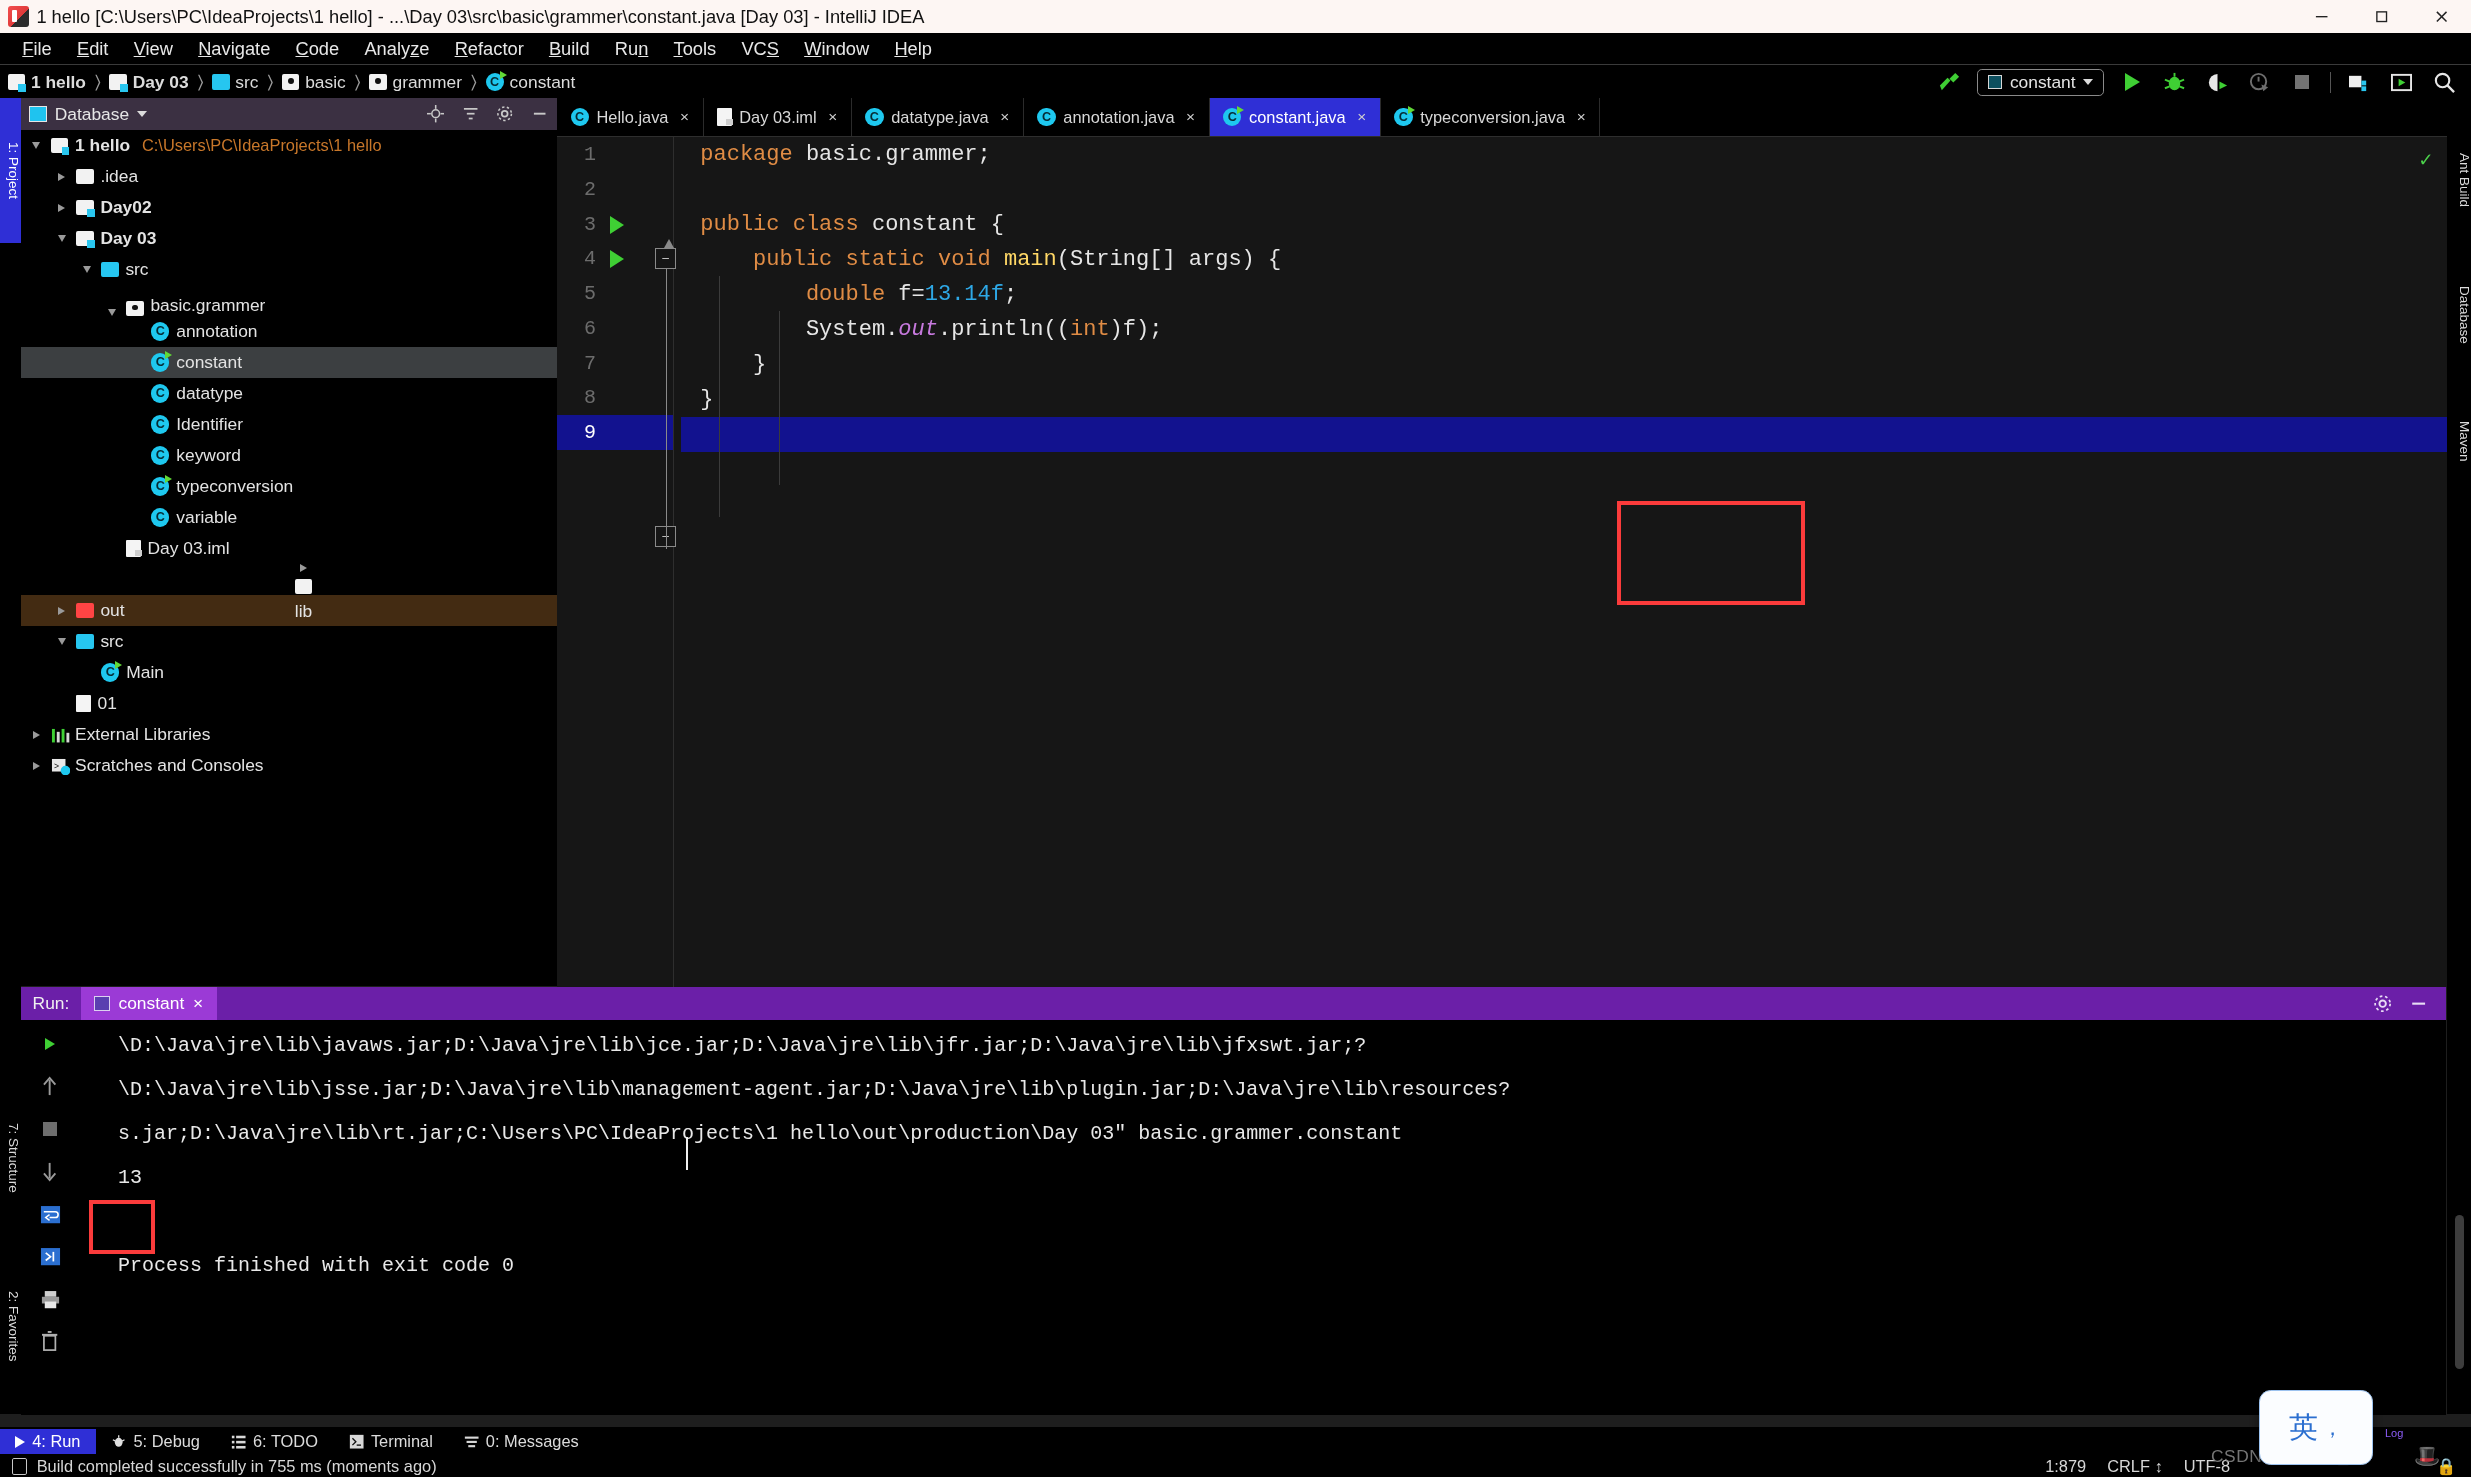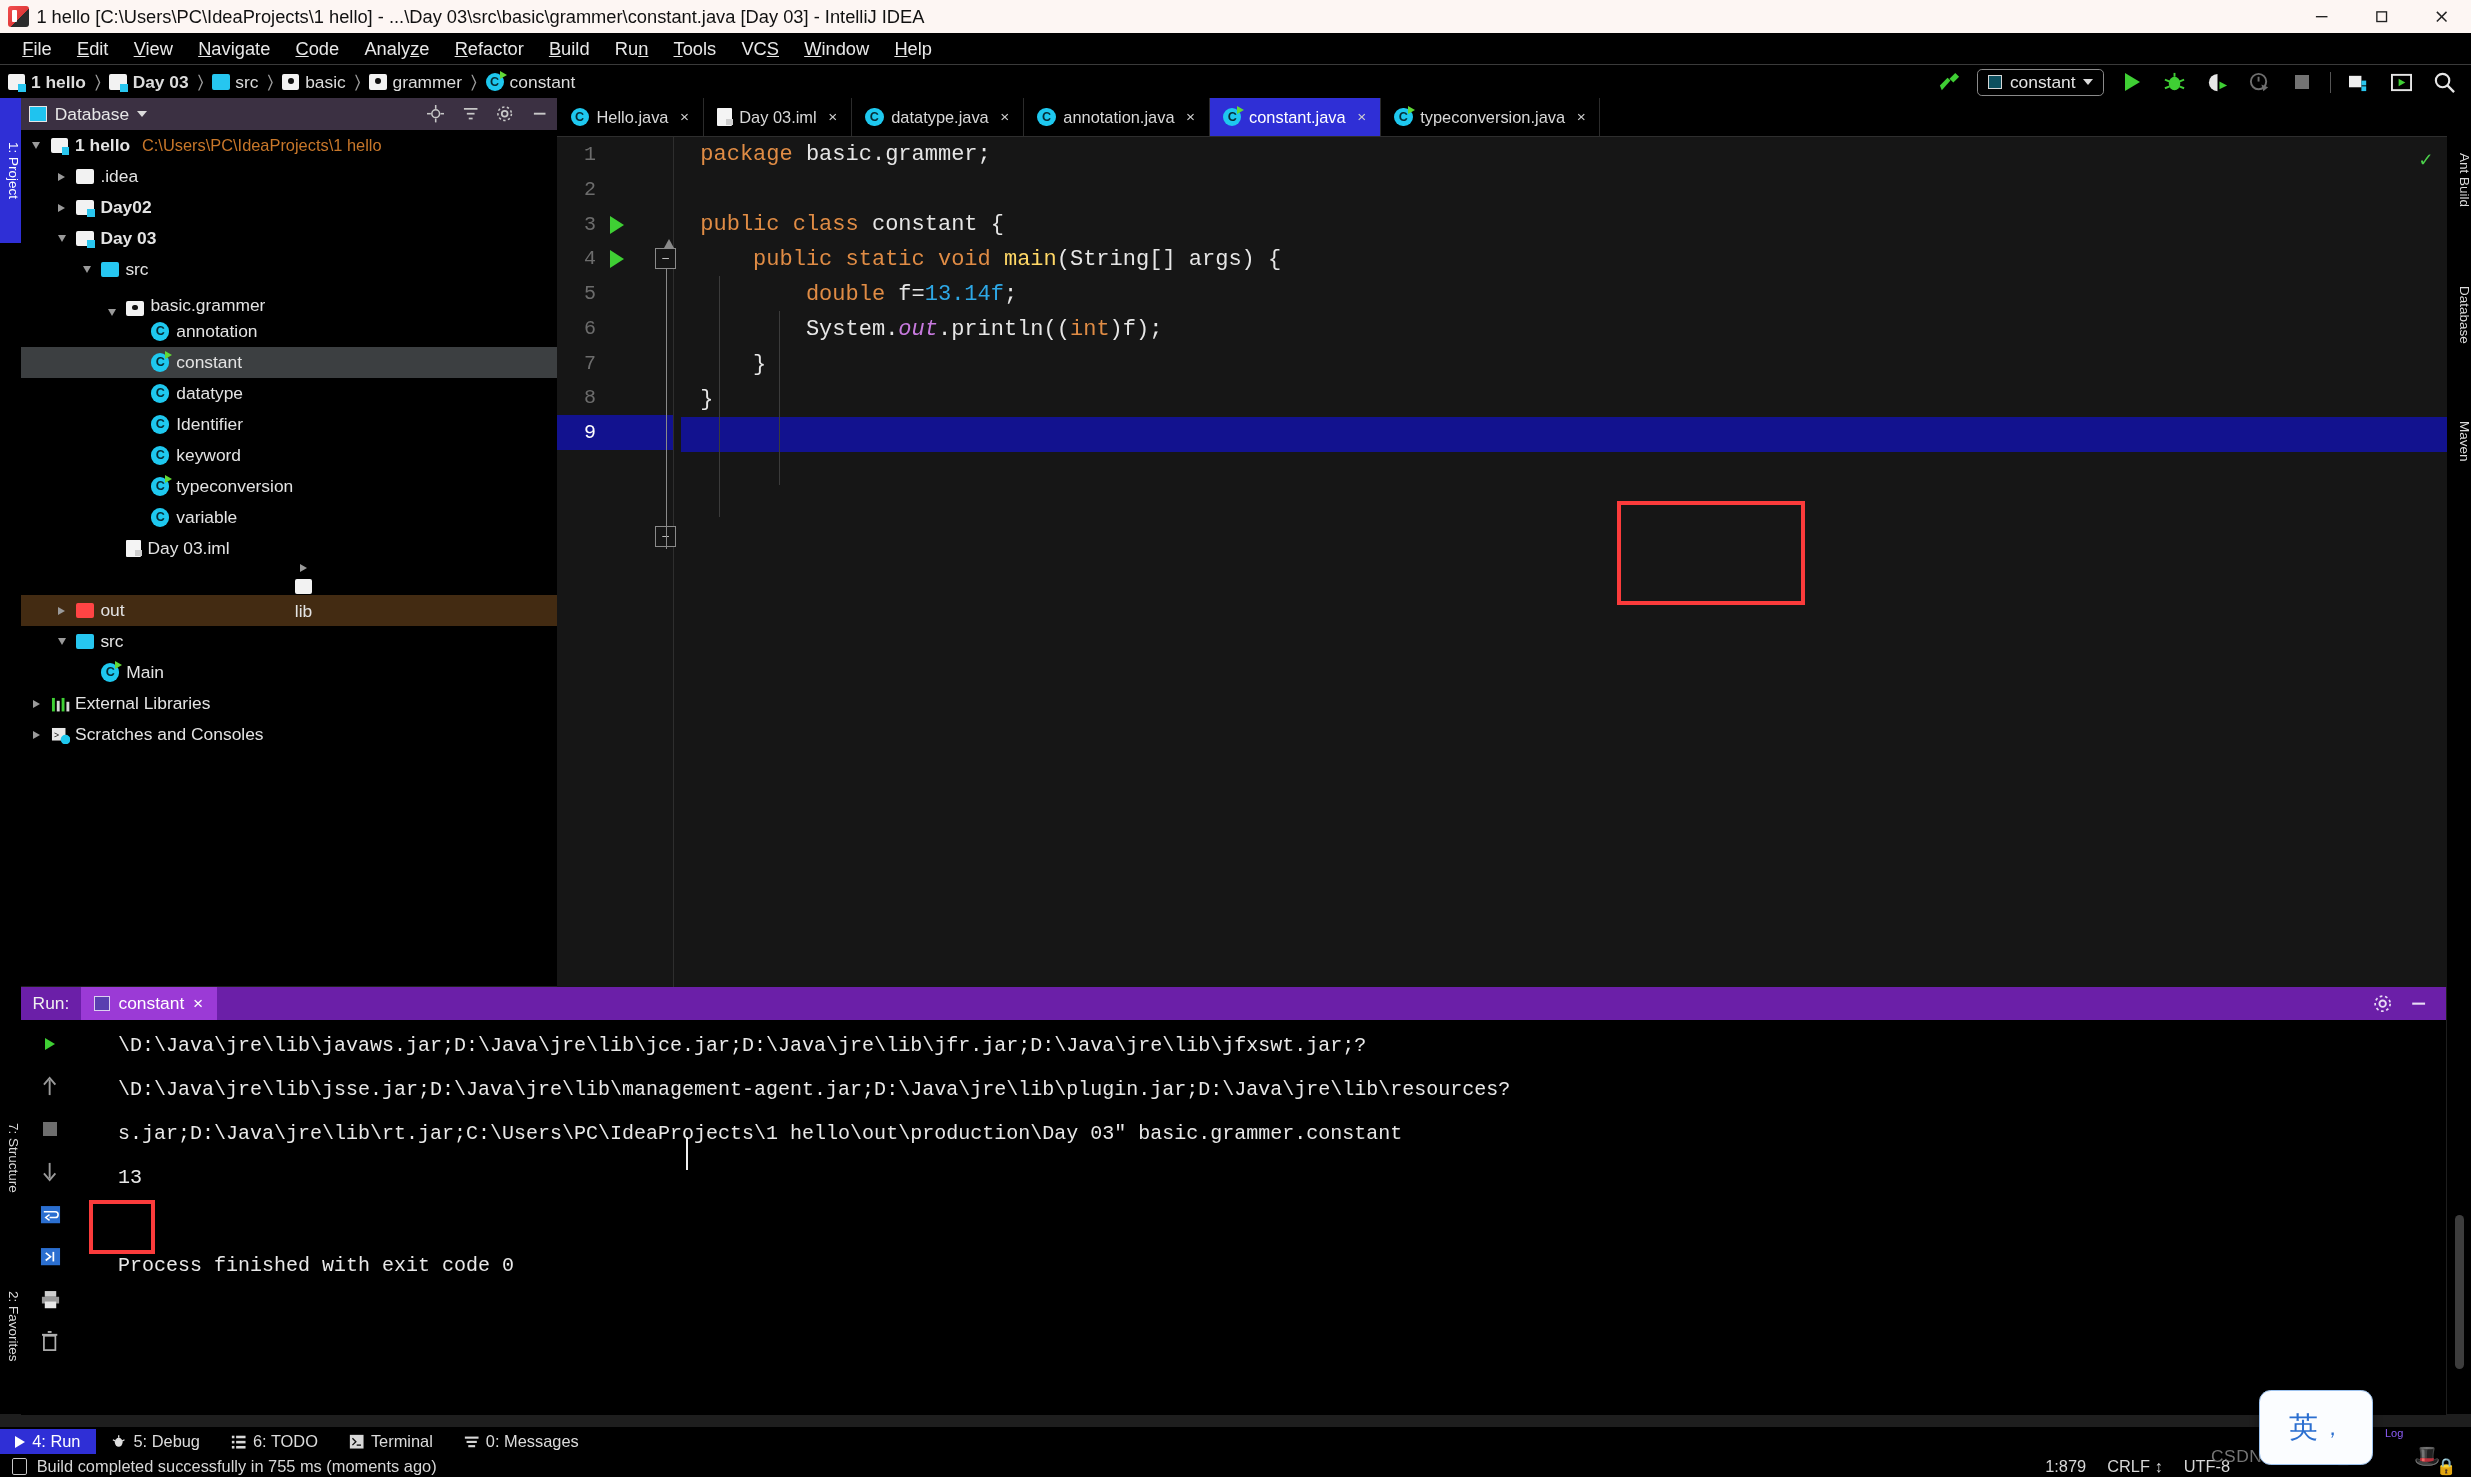--- a/index.html
+++ b/index.html
@@ -524,20 +524,25 @@
         <span class="arrow">
           <span class="tri-d"></span>
         </span>
         <span class="ic folder-src"></span>
         <span class="lbl">src</span>
       </div>
       <div class="trow" style="padding-left: 58px;">
         <span class="arrow"></span>
         <span class="ic cls runnable">C</span>
         <span class="lbl">Main</span>
+      </div>
+      <div class="trow" style="padding-left: 33px;">
+        <span class="arrow"></span>
+        <span class="ic txtfile"></span>
+        <span class="lbl">01</span>
       </div>
       <div class="trow" style="padding-left: 7.7px;">
         <span class="arrow">
           <span class="tri-r"></span>
         </span>
         <span class="ic"><svg width="19.3" height="17.4" viewBox="0 0 20 18">
             <rect x="1" y="2" width="3" height="14" fill="#3fcf34"></rect>
             <rect x="6" y="5" width="3" height="11" fill="#d8d8d8"></rect>
             <rect x="11" y="2" width="3" height="14" fill="#3fcf34"></rect>
             <rect x="16" y="6" width="3" height="10" fill="#d8d8d8"></rect>

